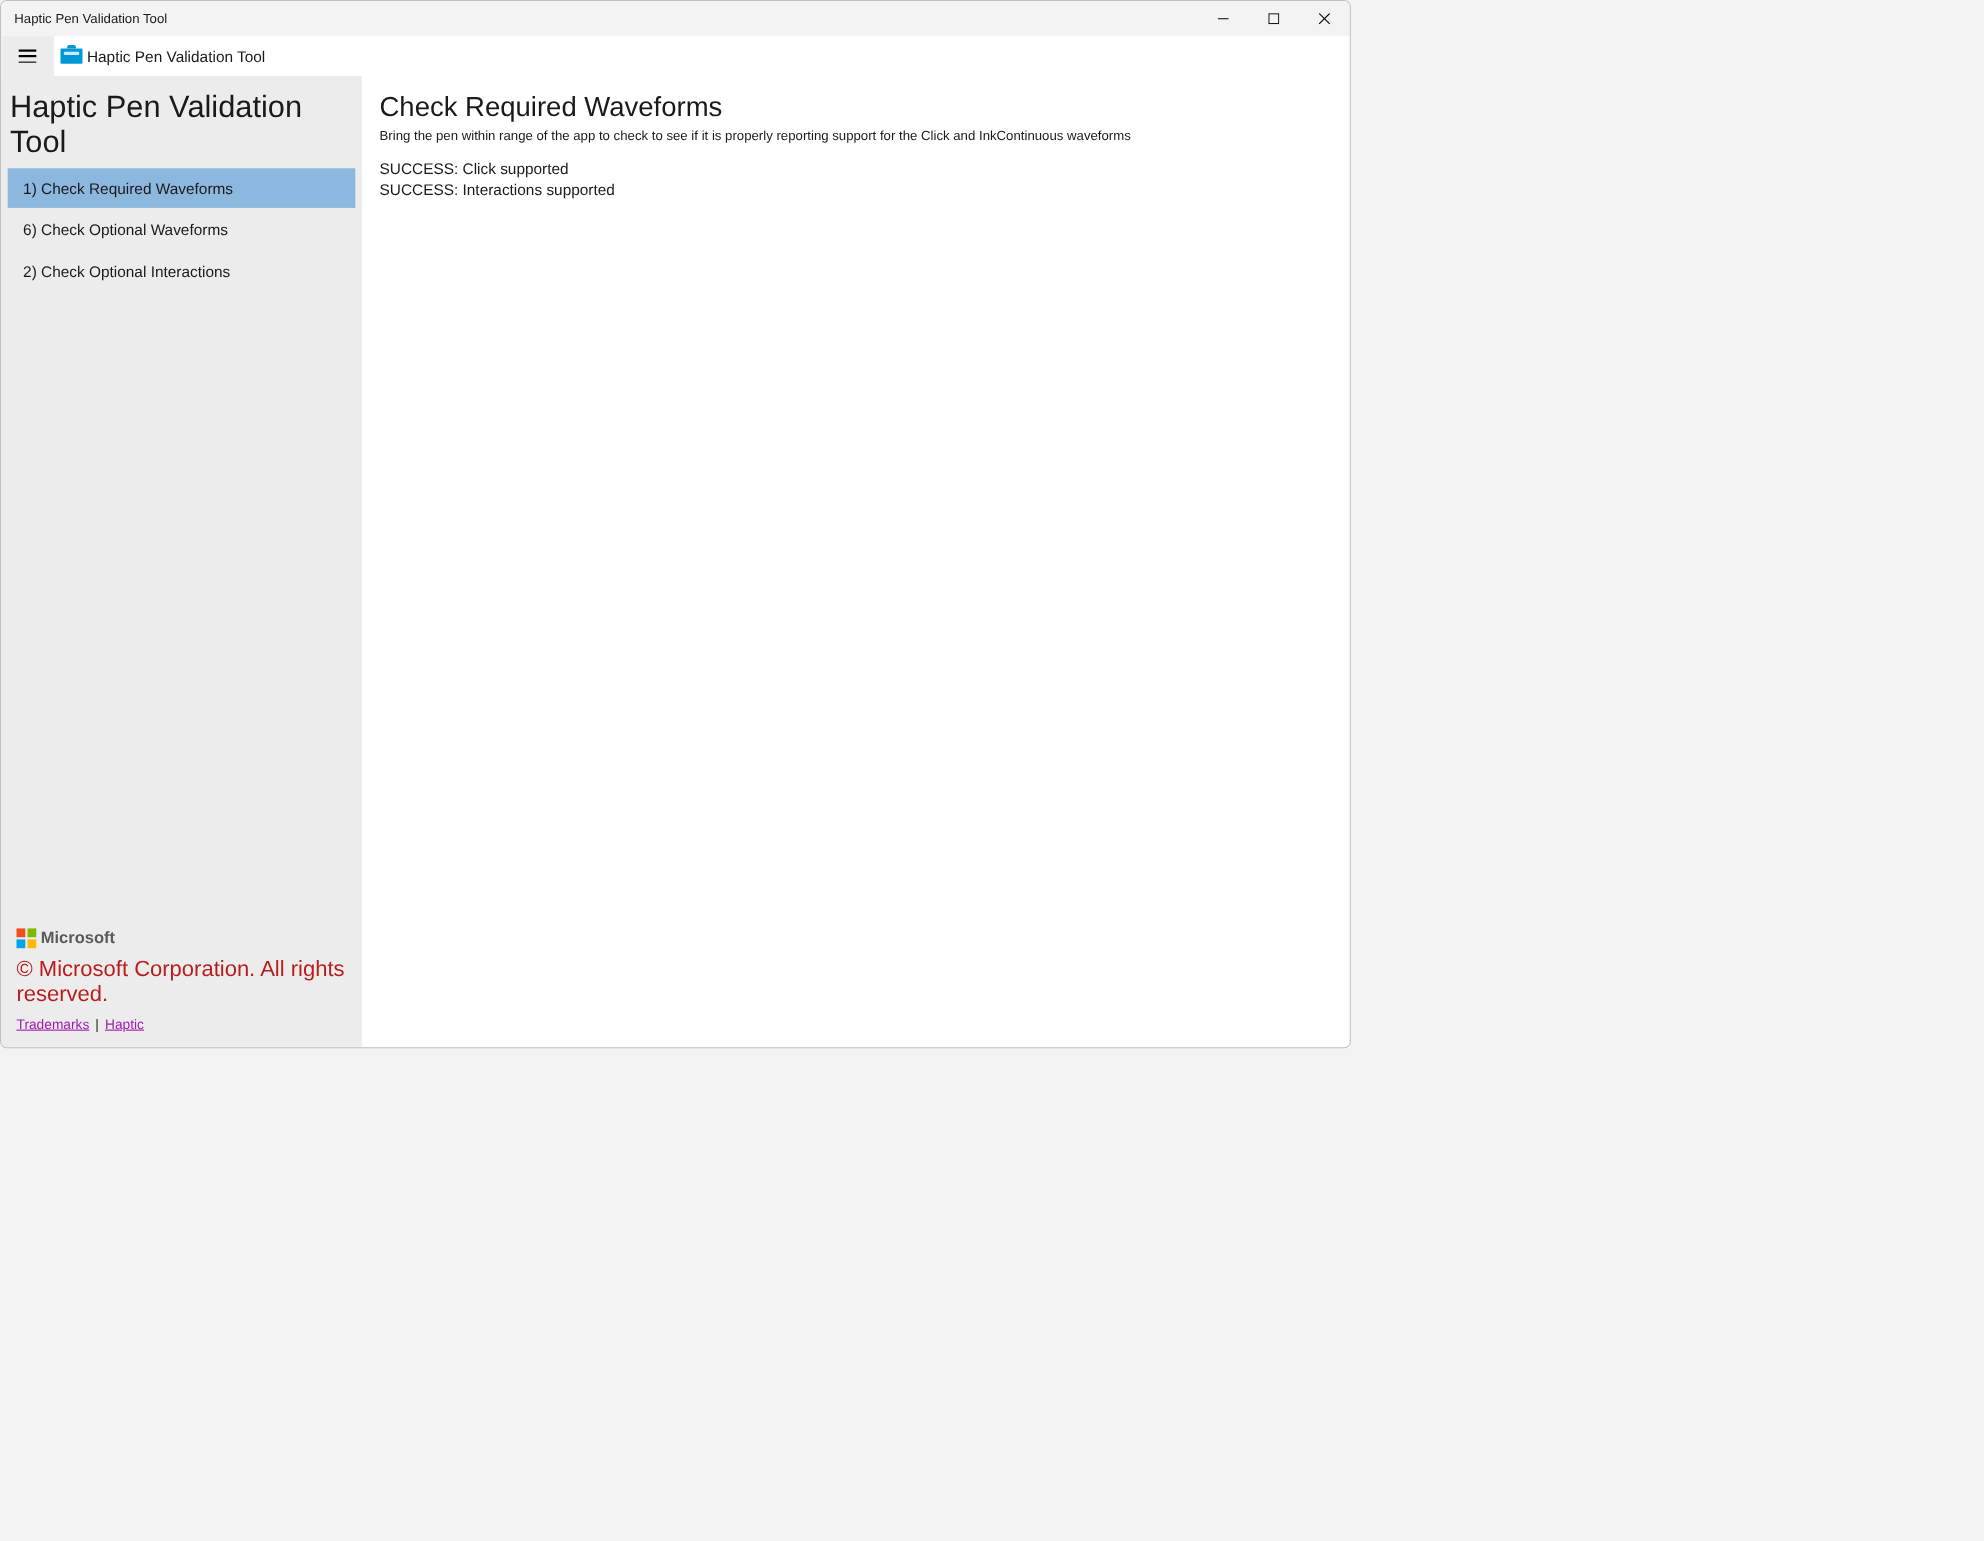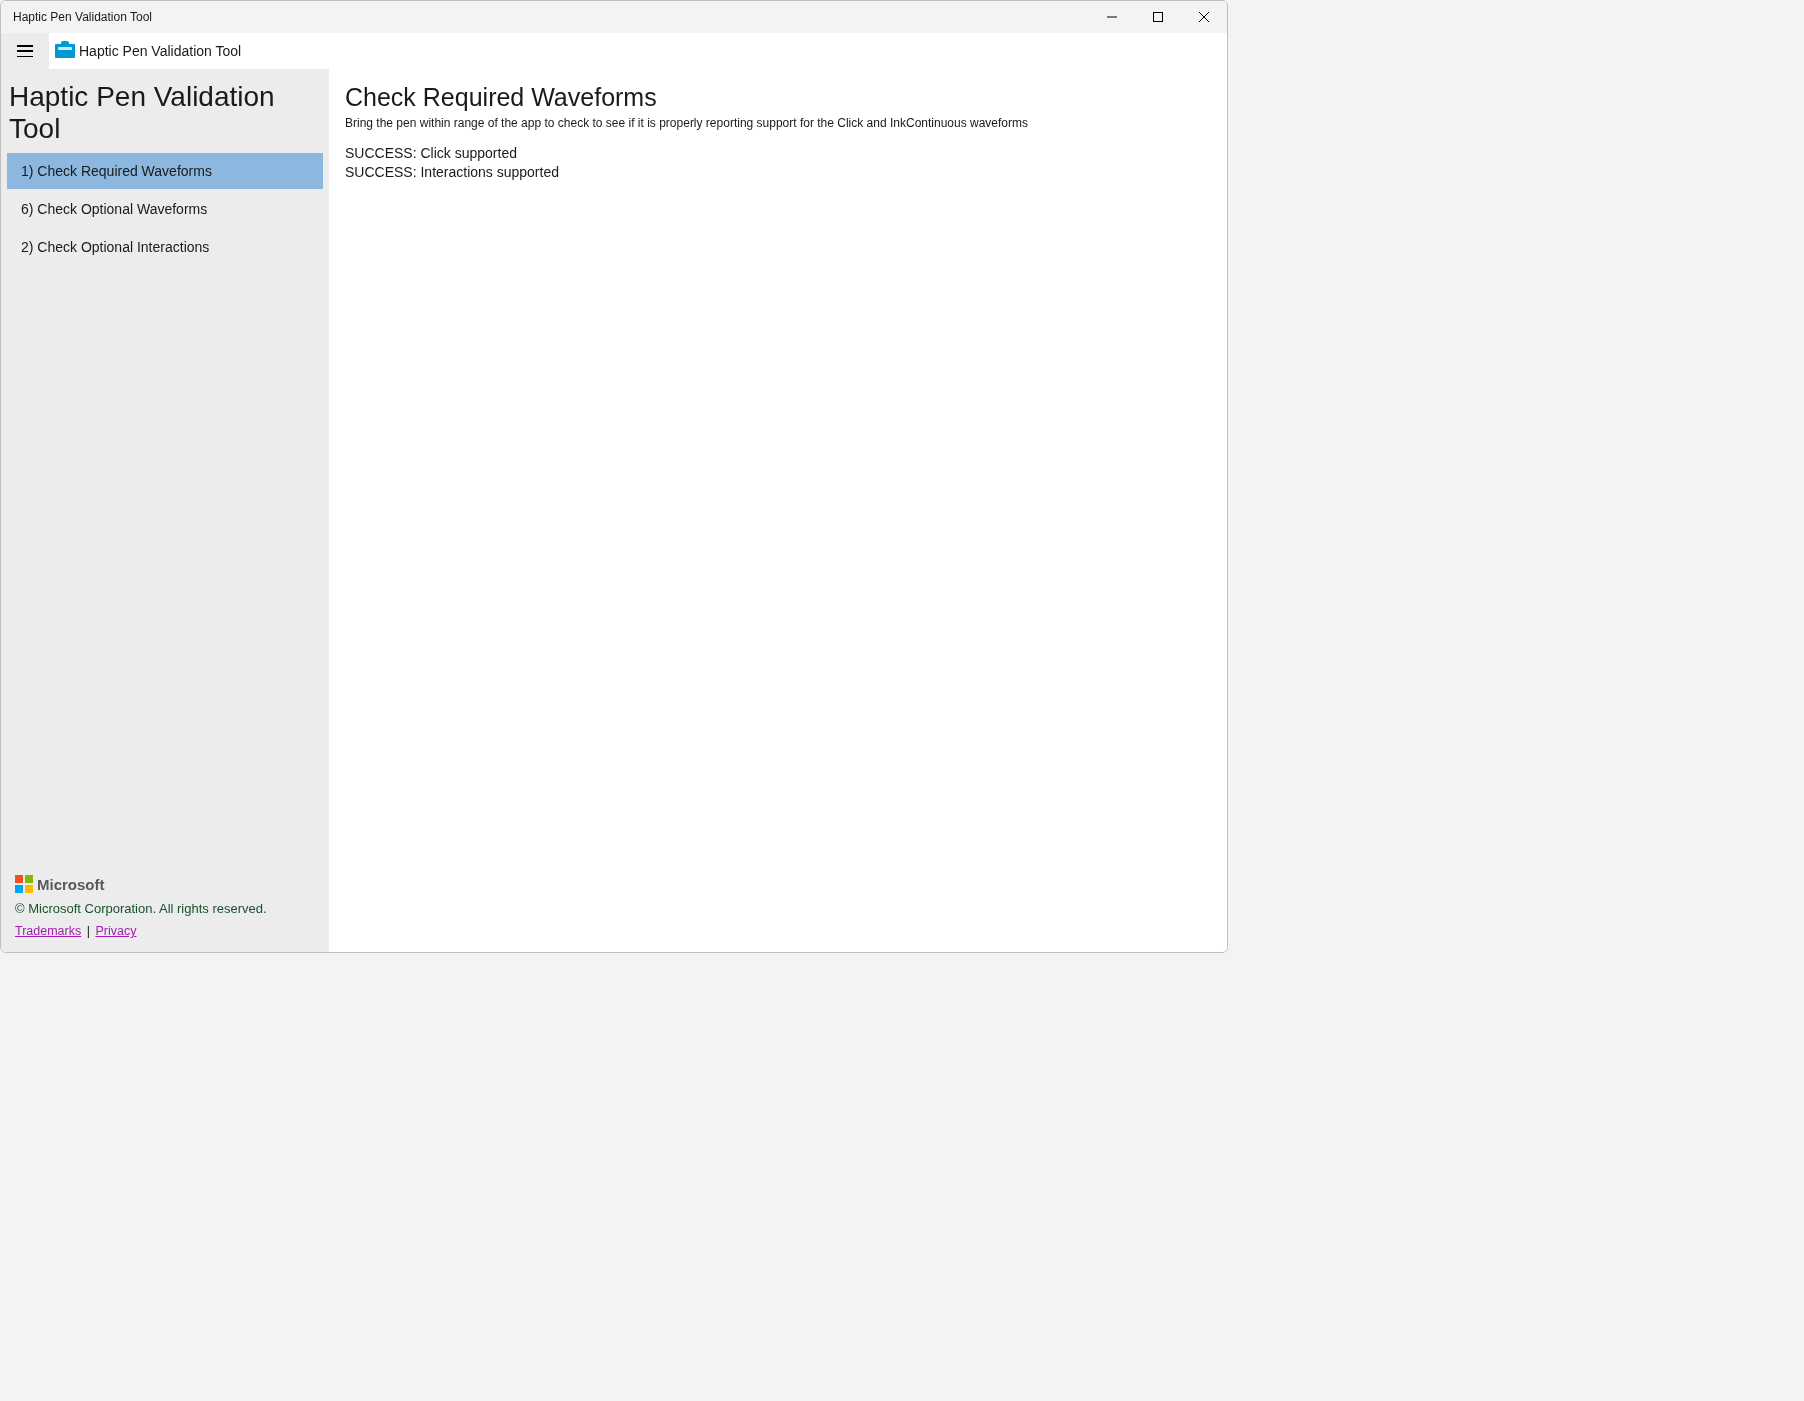--- a/index.html
+++ b/index.html
@@ -120,39 +120,38 @@
 }
 .nav-item.selected {
   background: #8cb7df;
 }
 .sidebar-spacer { flex: 1; }
 .sidebar-footer {
   padding: 10px 14px 14px 14px;
 }
 .ms-logo-row {
   display: flex;
-  align-items: center;
   gap: 4px;
   margin-bottom: 8px;
 }
 .ms-logo {
   width: 18px; height: 18px;
   display: grid;
   grid-template-columns: 1fr 1fr;
   grid-template-rows: 1fr 1fr;
   gap: 1.5px;
 }
 .ms-logo div:nth-child(1){background:#f25022;}
 .ms-logo div:nth-child(2){background:#7fba00;}
 .ms-logo div:nth-child(3){background:#00a4ef;}
 .ms-logo div:nth-child(4){background:#ffb900;}
 .ms-text { color: #5a5a5a; font-size: 15px; font-weight: 600; }
 .copyright {
-  font-size: 13px;
-  color: #14532d;
+  font-size: 20px;
+  color: #b91c1c;
   margin-bottom: 8px;
 }
 .footer-links {
   font-size: 12.5px;
   color: #1a1a1a;
 }
 .footer-links a {
   color: #a21caf;
   text-decoration: underline;
 }
@@ -232,21 +231,21 @@
             <div></div>
             <div></div>
             <div></div>
           </div>
         <span class="ms-text">Microsoft</span>
       </div>
       <div class="copyright">© Microsoft Corporation. All rights reserved.</div>
       <div class="footer-links">
         <a href="#">Trademarks</a>
         <span class="footer-sep">|</span>
-        <a href="#">Privacy</a>
+        <a href="#">Haptic</a>
       </div>
     </div>
   </div>
 
   <div class="main">
     <div class="main-heading">Check Required Waveforms</div>
     <div class="main-desc">Bring the pen within range of the app to check to see if it is properly reporting support for the Click and InkContinuous waveforms</div>
     <div class="result-line">SUCCESS: Click supported</div>
     <div class="result-line">SUCCESS: Interactions supported</div>
   </div>

